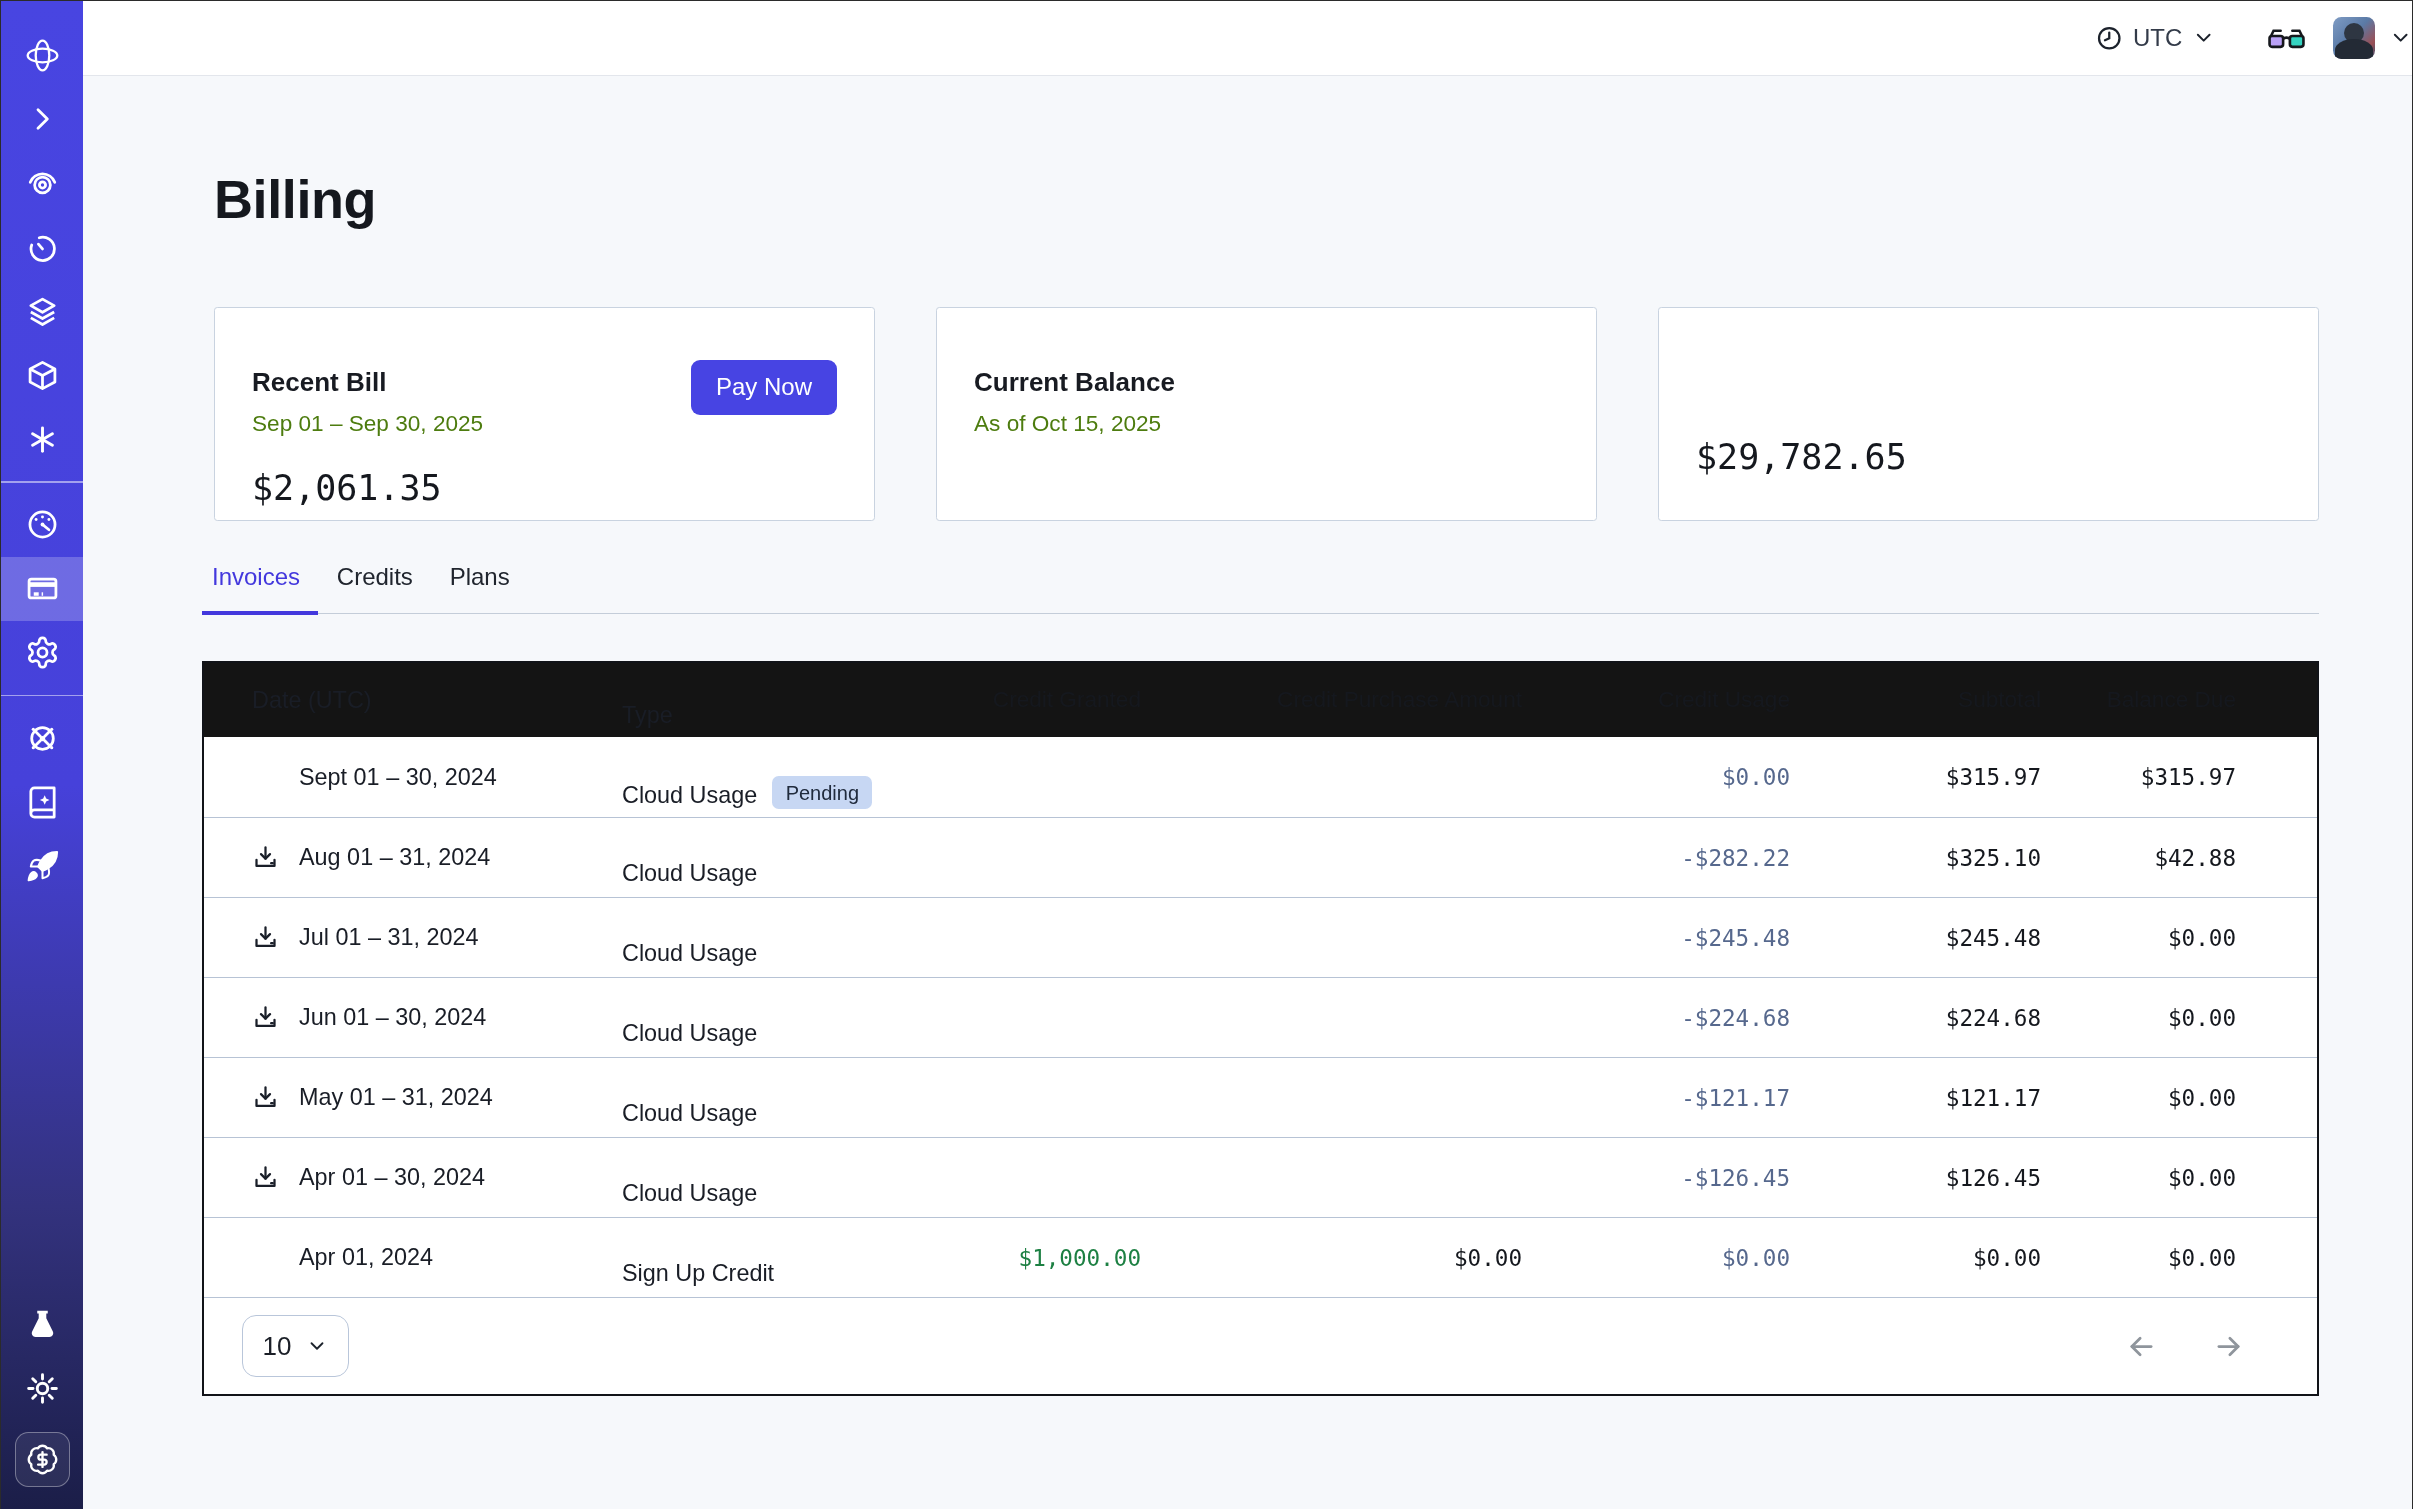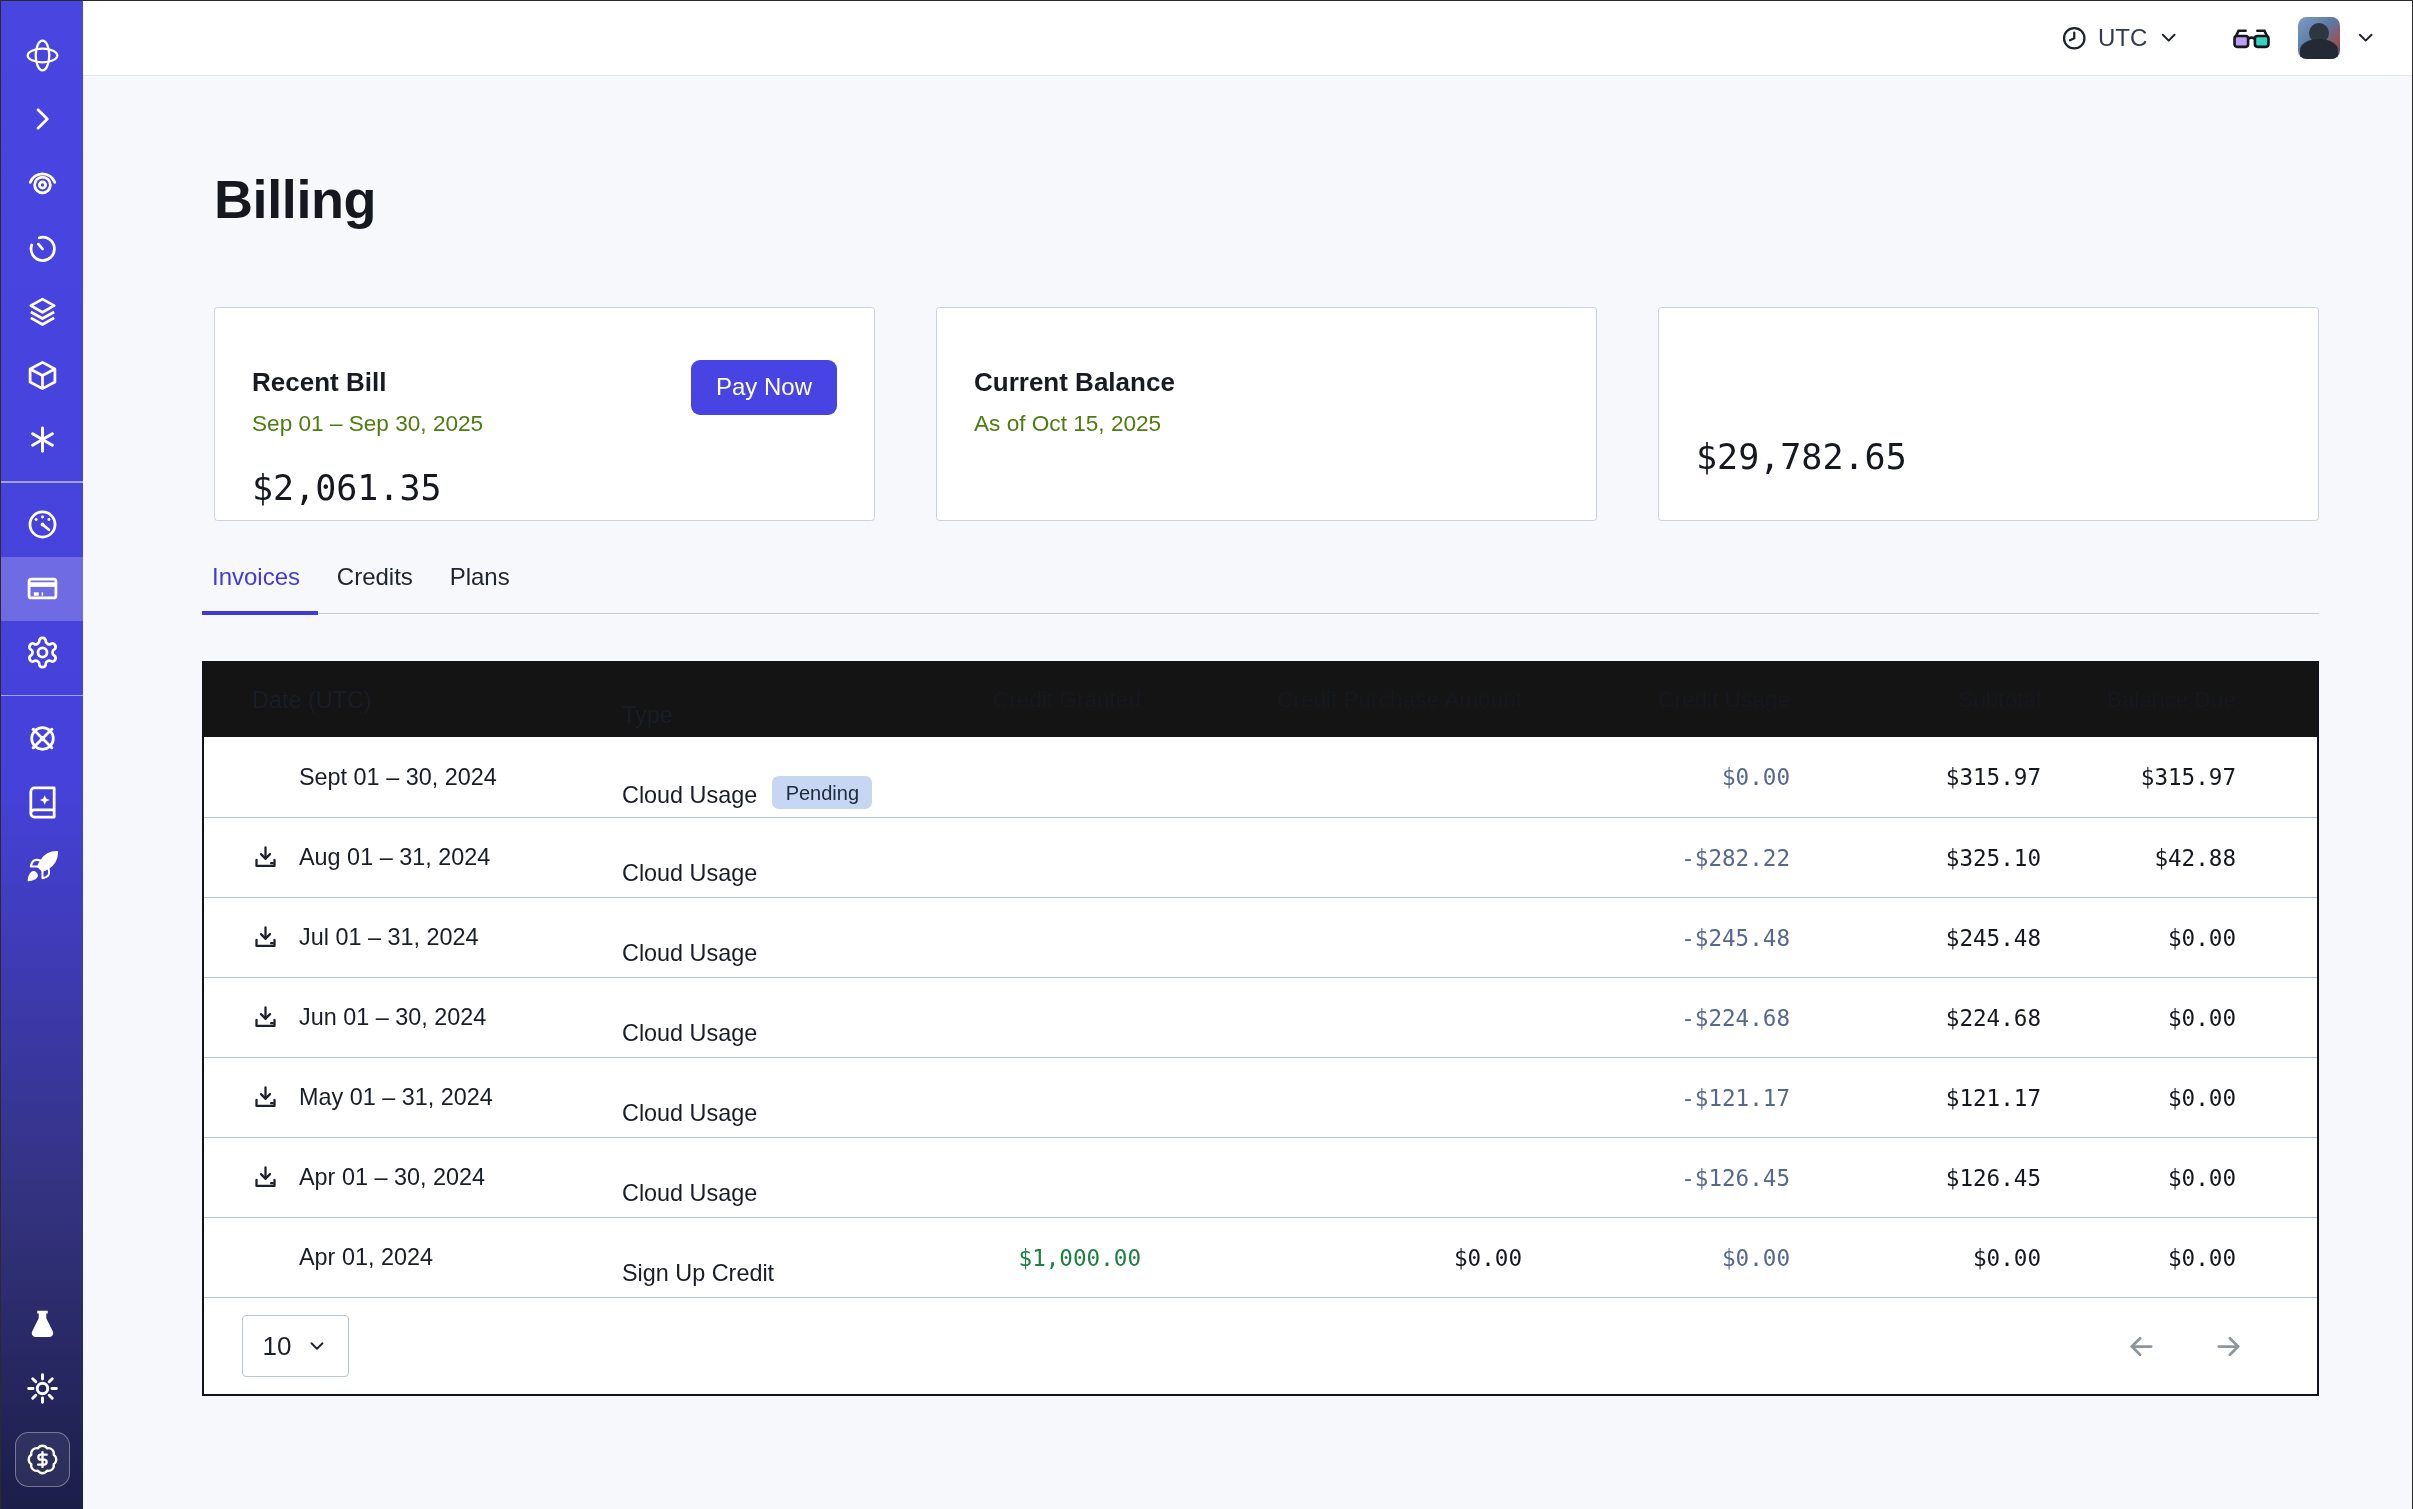--- a/index.html
+++ b/index.html
@@ -22,21 +22,21 @@
   .sb-spacer{flex:1 1 auto;}
   .sb-badge-btn{
     width:55px;height:55px;border:1.7px solid rgba(255,255,255,.35);border-radius:13.4px;
     background:rgba(255,255,255,.07);display:flex;align-items:center;justify-content:center;
     margin:11.7px 0 22px;cursor:pointer;flex:0 0 auto;
   }
   
   .topbar{
     position:absolute;left:82px;right:0;top:0;height:75px;background:#ffffff;
     border-bottom:1.7px solid #e3e6ec;display:flex;align-items:center;justify-content:flex-end;
-    padding-right:35px;gap:0;z-index:4;
+    gap:0;z-index:4;
   }
   .tz{display:flex;align-items:center;gap:10px;cursor:pointer;}
   .tz-label{font-size:24px;color:#333b49;}
   .top-gap-lg{width:52px;}
   .top-gap-md{width:28.5px;}
   .top-gap-sm{width:13.4px;}
   .avatar{
     width:42px;height:42px;border-radius:8.4px;cursor:pointer;position:relative;overflow:hidden;
     background:linear-gradient(135deg,#7f9cc4 0%,#5a7aa6 45%,#9a4f55 78%,#3c4f6e 100%);
   }
@@ -85,21 +85,21 @@
   .dl-icon.hidden-icon{visibility:hidden;}
   .badge{
     background:#c7d7f3;color:#202b3d;font-size:20px;font-weight:500;
     padding:5.9px 13.4px;border-radius:6.7px;line-height:1.1;
   }
   .t-foot{
     height:97px;border-top:1.7px solid #b7c3d5;display:flex;align-items:center;
     justify-content:space-between;padding:0 72px 0 38px;
   }
   .page-size{
-    width:107px;height:62px;border:1.7px solid #b9c6da;border-radius:4px;background:#fff;
+    width:107px;height:62px;border:1.7px solid #b9c6da;border-radius:14px;background:#fff;
     display:flex;align-items:center;justify-content:center;gap:15px;font-size:26px;color:#1b1f27;cursor:pointer;
   }
   .pager{display:flex;align-items:center;gap:54px;}
   .pager .arrow{cursor:pointer;display:flex;}
   svg{flex:0 0 auto;}
 </style>
 </head>
 <body>
 
 <div class="screen">

